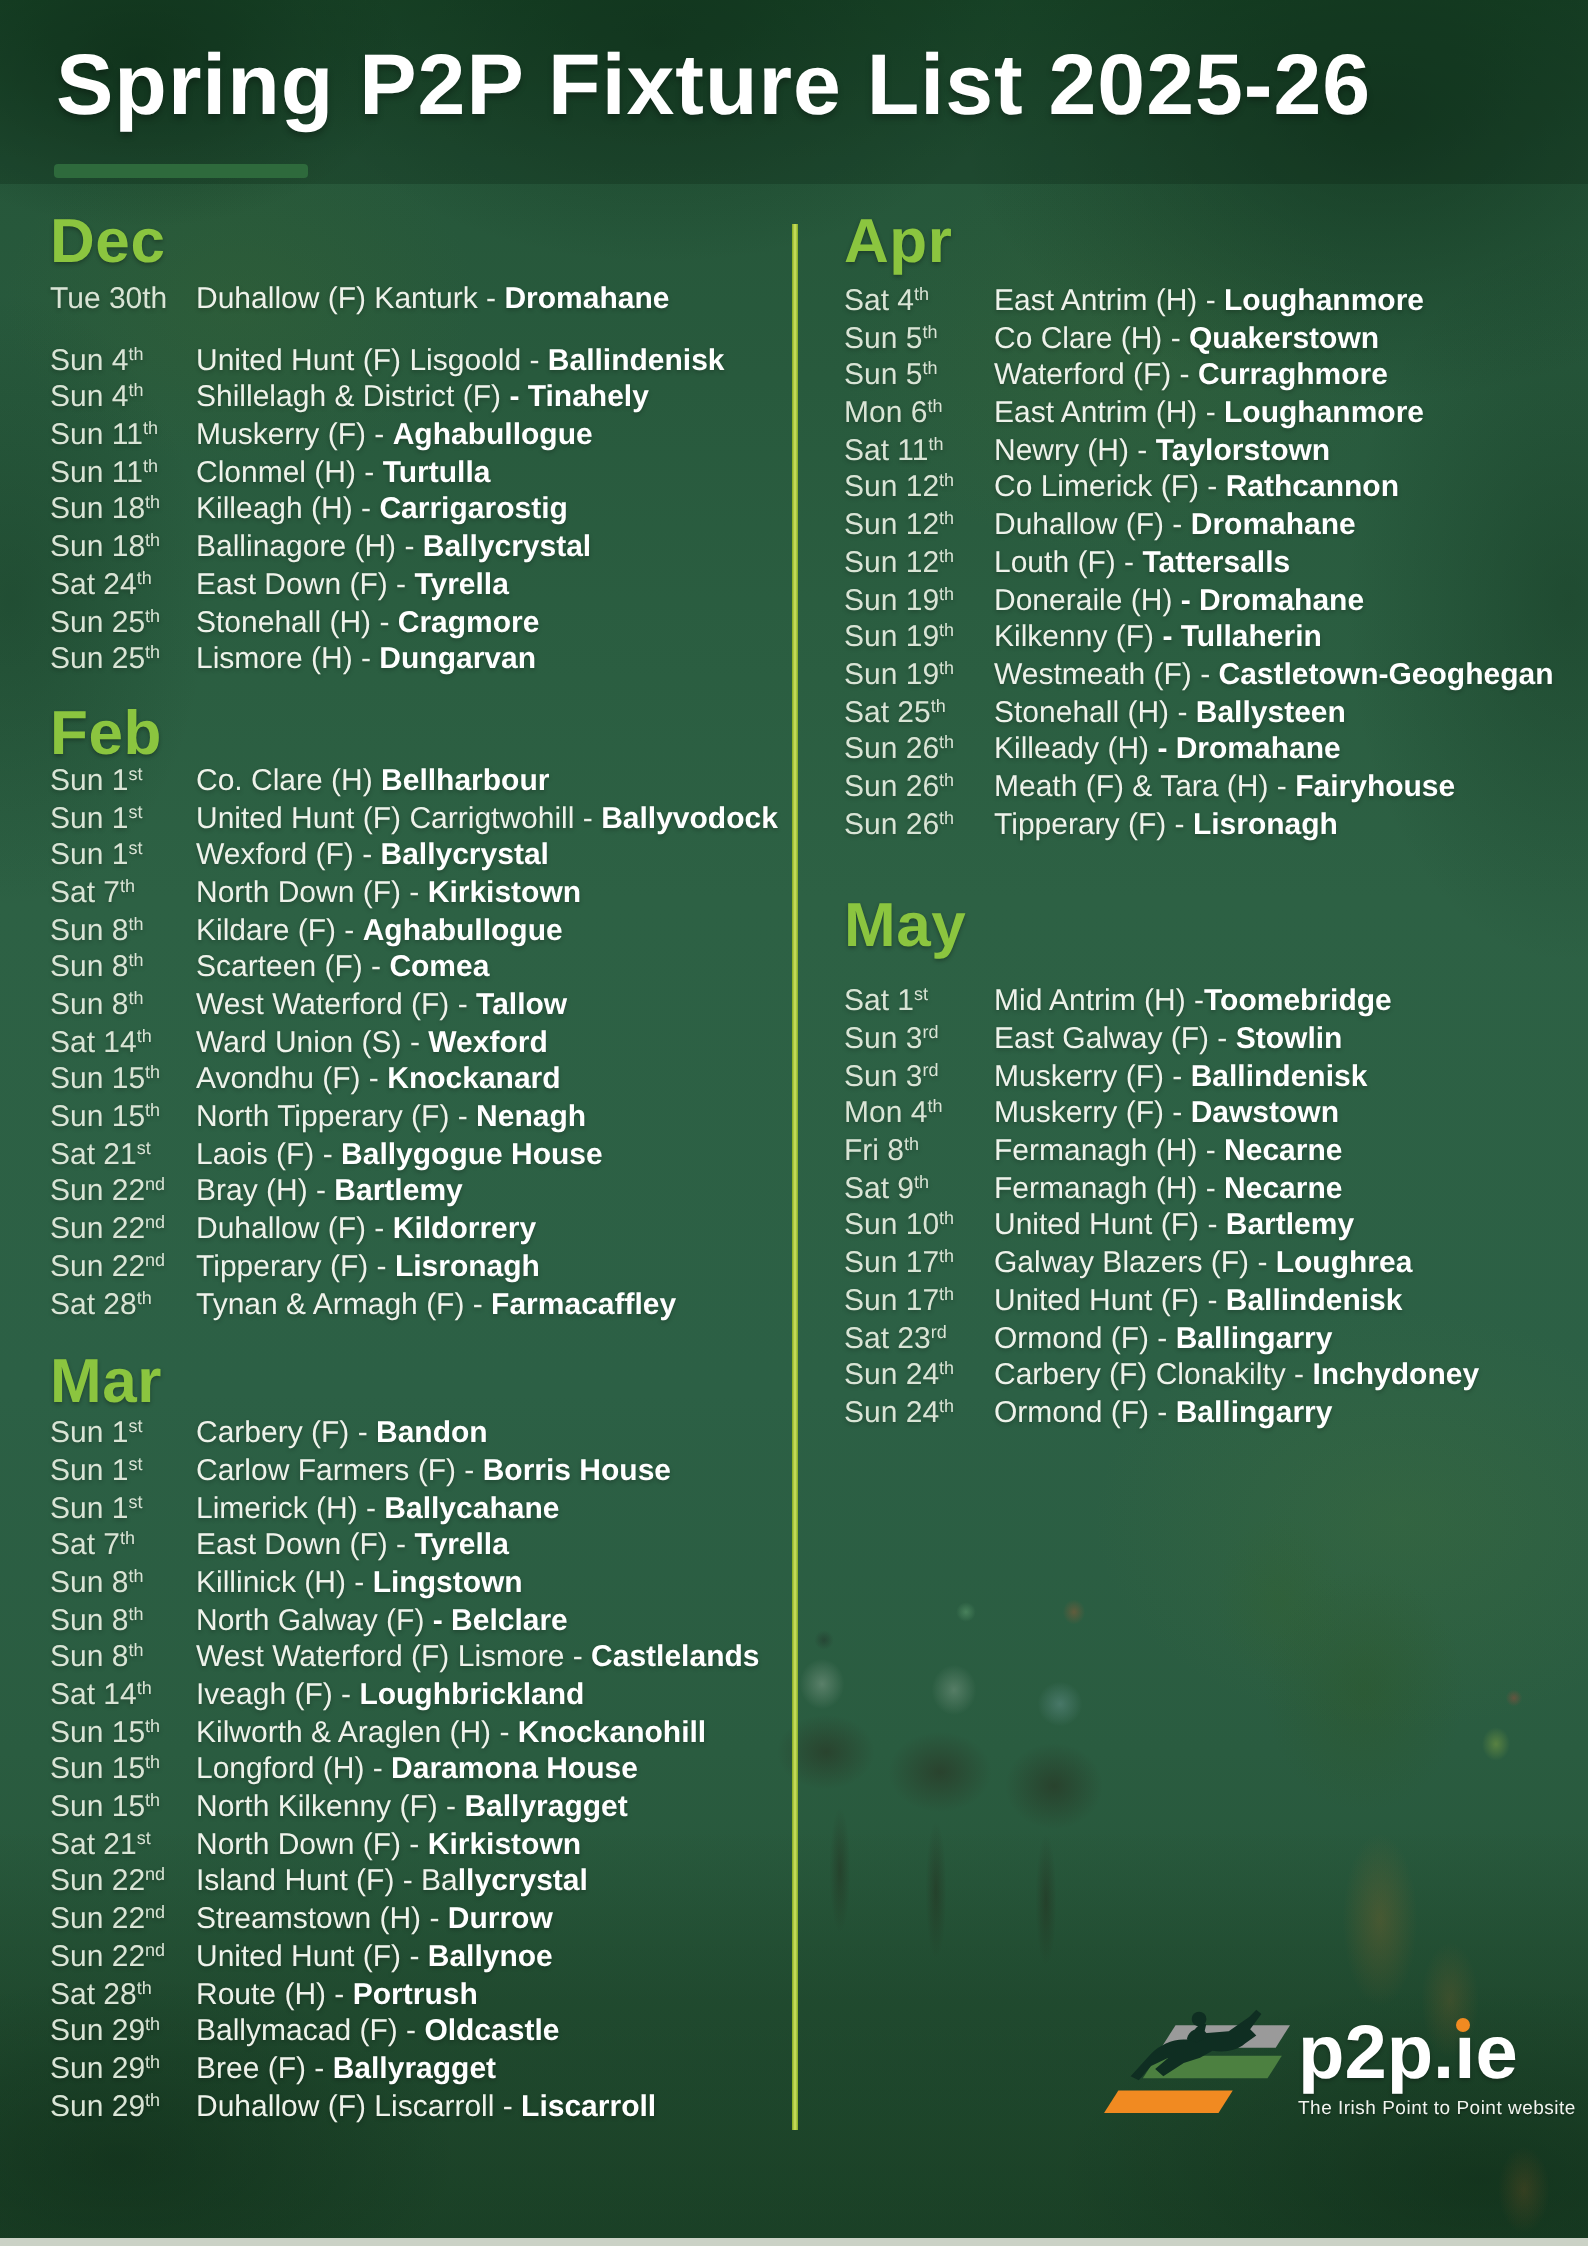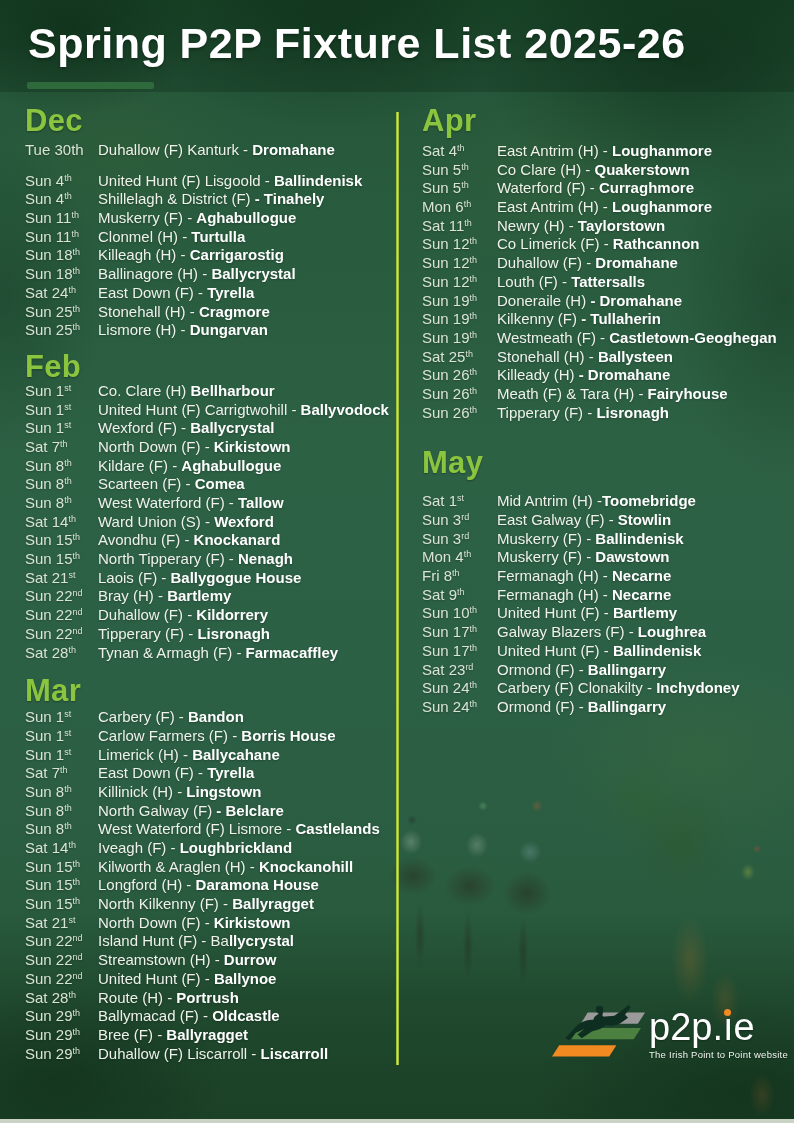--- a/index.html
+++ b/index.html
@@ -86,21 +86,21 @@
   .sec-mar{margin-top:16px;} .sec-mar .rows{margin-top:4px;}
   .sec-apr .rows{margin-top:8px;}
   .sec-may{margin-top:28px;} .sec-may .rows{margin-top:16px;}
   
   .divider{position:absolute; left:396px; top:112px; width:3px; height:953px;
     background:linear-gradient(90deg,#84ab22,#cfe262,#84ab22);}
   
   .logo{position:absolute; left:551px; top:1002px; display:flex; align-items:flex-start;}
   .logo-mark{width:94px; height:60px; flex:none;}
   .logo-textblock{margin-left:4px; margin-top:6px;}
-  .wordmark{font-size:38px; line-height:1; font-weight:400; color:#ffffff; letter-spacing:0px;
+  .wordmark{font-size:38px; line-height:1; font-weight:700; color:#ffffff; letter-spacing:0px;
     text-shadow:0 1px 2px rgba(0,0,0,.3);}
   .wordmark .iwrap{position:relative; display:inline-block;}
   .wordmark .idot{position:absolute; left:1px; top:1px; width:7px; height:7px;
     border-radius:50%; background:#f18a21;}
   .tagline{margin-top:3px; font-size:9.5px; color:#f2f4ef; letter-spacing:.25px;
     text-shadow:0 1px 1px rgba(0,0,0,.3);}
   
   .bottom-strip{position:absolute; left:0; bottom:0; width:794px; height:4px; background:#cbd2c6;}
 </style>
 </head>

